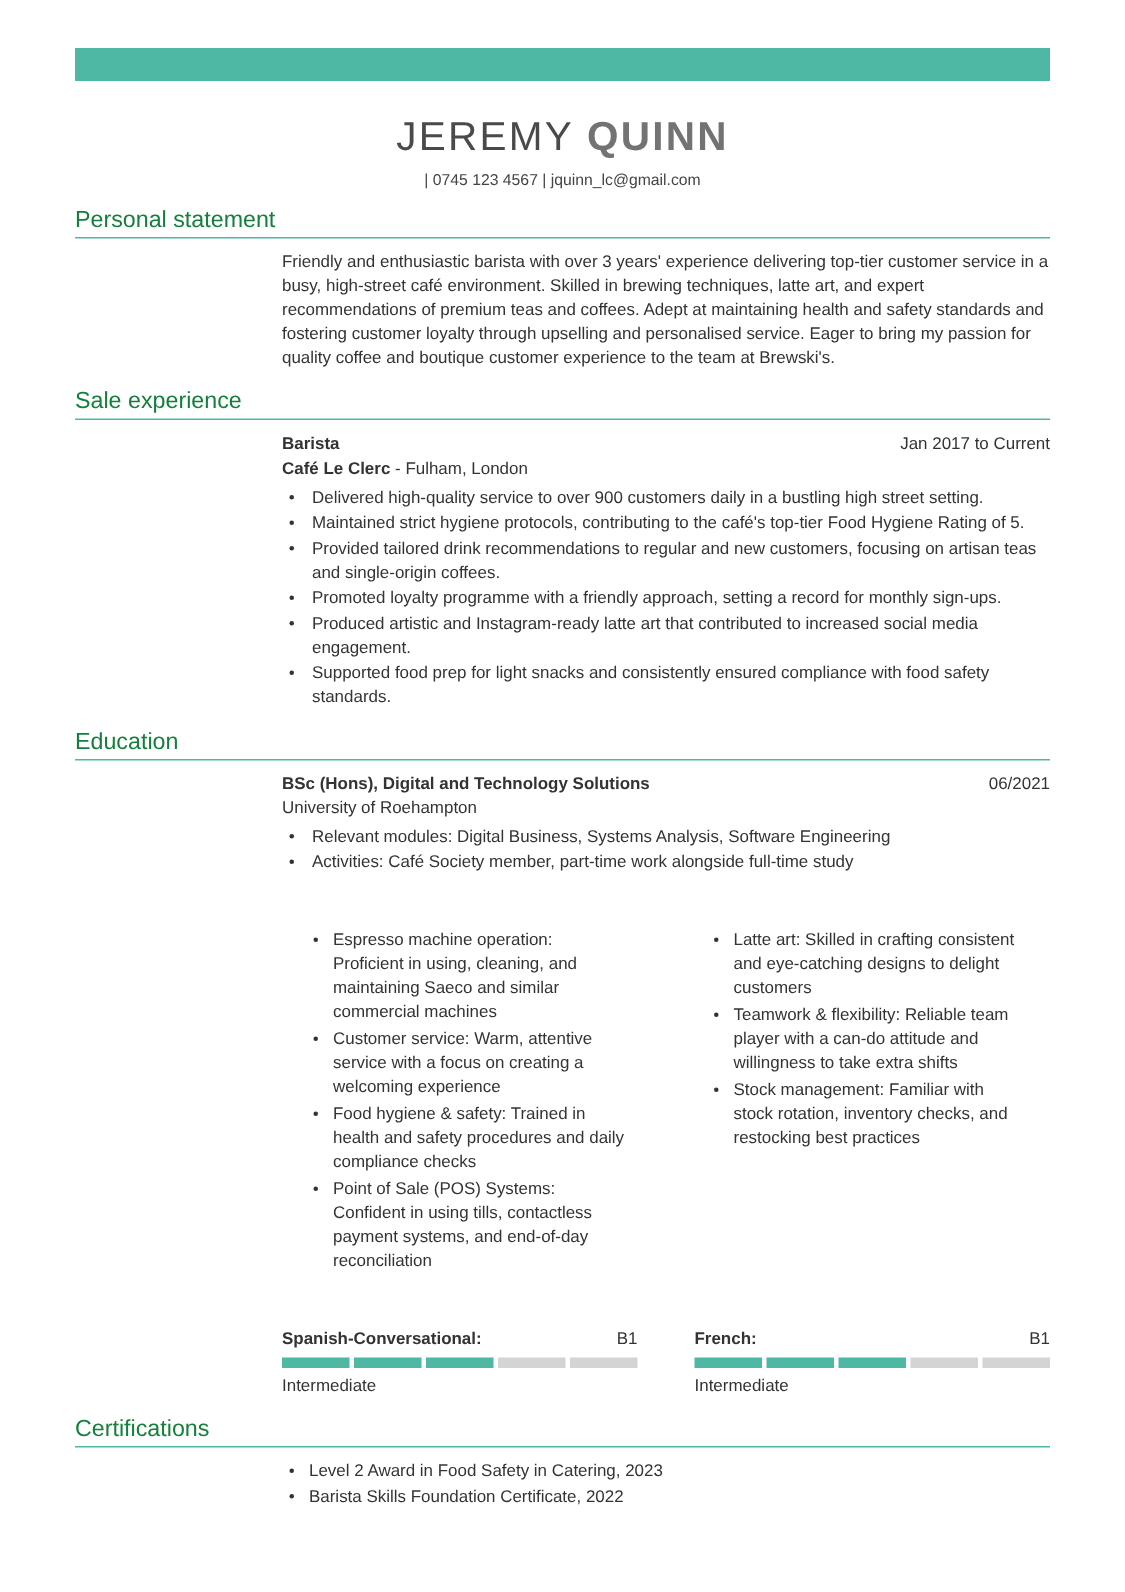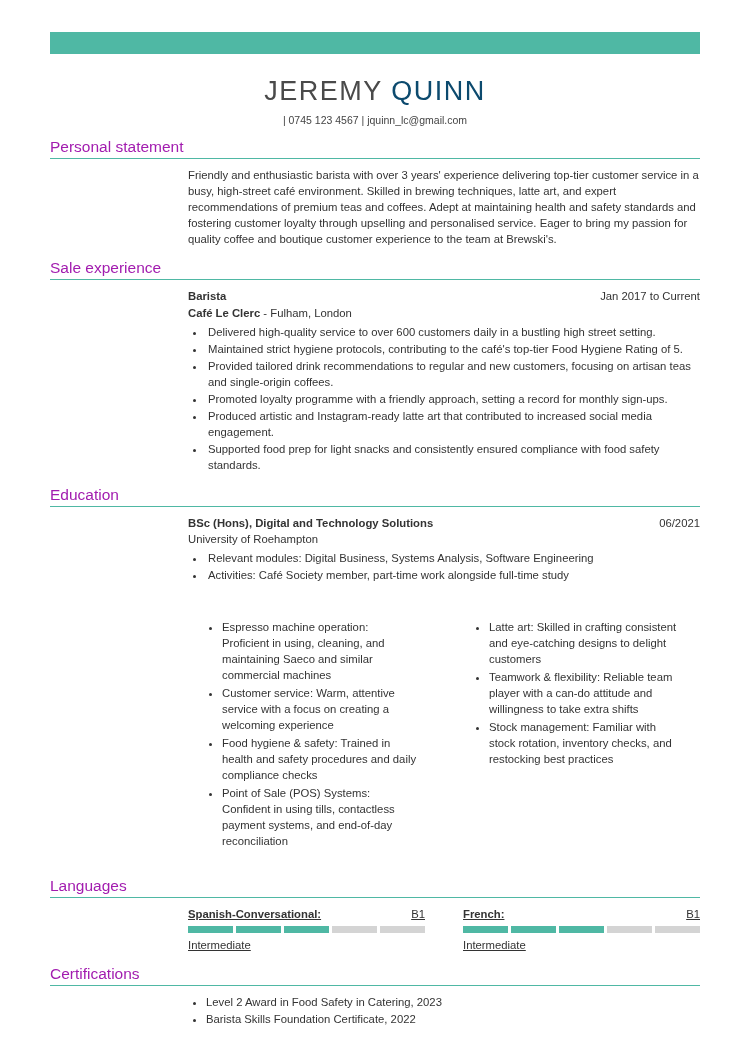--- a/index.html
+++ b/index.html
@@ -30,34 +30,34 @@
     text-align: center;
     padding-top: 22px;
   }
   .name {
     font-size: 27px;
     letter-spacing: 1.5px;
     color: #4a4a4a;
     font-weight: 400;
   }
   .name .last {
-    font-weight: 400;
-    color: #0c4a6e;
+    font-weight: 700;
+    color: #737373;
   }
   .contact {
     font-size: 10.5px;
     color: #444444;
     margin-top: 7px;
   }
   .section {
     margin-top: 12px;
   }
   .section-title {
     font-size: 15.5px;
-    color: #a21caf;
+    color: #15803d;
     font-weight: 400;
     padding-bottom: 2px;
     border-bottom: 1.5px solid #4fb8a4;
   }
   .section-body {
     padding-left: 138px;
     padding-top: 8px;
     font-size: 11.3px;
     line-height: 1.42;
     color: #333333;
@@ -107,21 +107,20 @@
     flex: 1;
   }
   .skills-col ul {
     margin: 16px;
     padding-left: 18px;
   }
   .skills-col li { margin-bottom: 2px; }
   .lang-row {
     display: flex;
     gap: 38px;
-    text-decoration: underline;
   }
   .lang {
     flex: 1;
   }
   .lang-head {
     display: flex;
     justify-content: space-between;
     align-items: baseline;
     font-size: 11.3px;
   }
@@ -172,21 +171,21 @@
   <div class="section">
     <div class="section-title">Sale experience</div>
     <div class="section-body">
       <div>
         <div class="job-head">
           <span class="job-title">Barista</span>
           <span class="job-date">Jan 2017 to Current</span>
         </div>
         <div class="job-company"><b>Café Le Clerc</b><span> - Fulham, London</span></div>
         <ul class="bullets">
-          <li>Delivered high-quality service to over 600 customers daily in a bustling high street setting.</li>
+          <li>Delivered high-quality service to over 900 customers daily in a bustling high street setting.</li>
           <li>Maintained strict hygiene protocols, contributing to the café's top-tier Food Hygiene Rating of 5.</li>
           <li>Provided tailored drink recommendations to regular and new customers, focusing on artisan teas and single-origin coffees.</li>
           <li>Promoted loyalty programme with a friendly approach, setting a record for monthly sign-ups.</li>
           <li>Produced artistic and Instagram-ready latte art that contributed to increased social media engagement.</li>
           <li>Supported food prep for light snacks and consistently ensured compliance with food safety standards.</li>
         </ul>
       </div>
     </div>
   </div>
 
@@ -223,21 +222,20 @@
             <li>Latte art: Skilled in crafting consistent and eye-catching designs to delight customers</li>
             <li>Teamwork &amp; flexibility: Reliable team player with a can-do attitude and willingness to take extra shifts</li>
             <li>Stock management: Familiar with stock rotation, inventory checks, and restocking best practices</li>
           </ul>
         </div>
       </div>
     </div>
   </div>
 
   <div class="section">
-    <div class="section-title">Languages</div>
     <div class="section-body">
       <div class="lang-row">
         <div class="lang">
           <div class="lang-head">
             <span class="lang-name">Spanish-Conversational:</span>
             <span class="lang-code">B1</span>
           </div>
           <div class="lang-bars">
             <span class="bar on"></span>
             <span class="bar on"></span>

